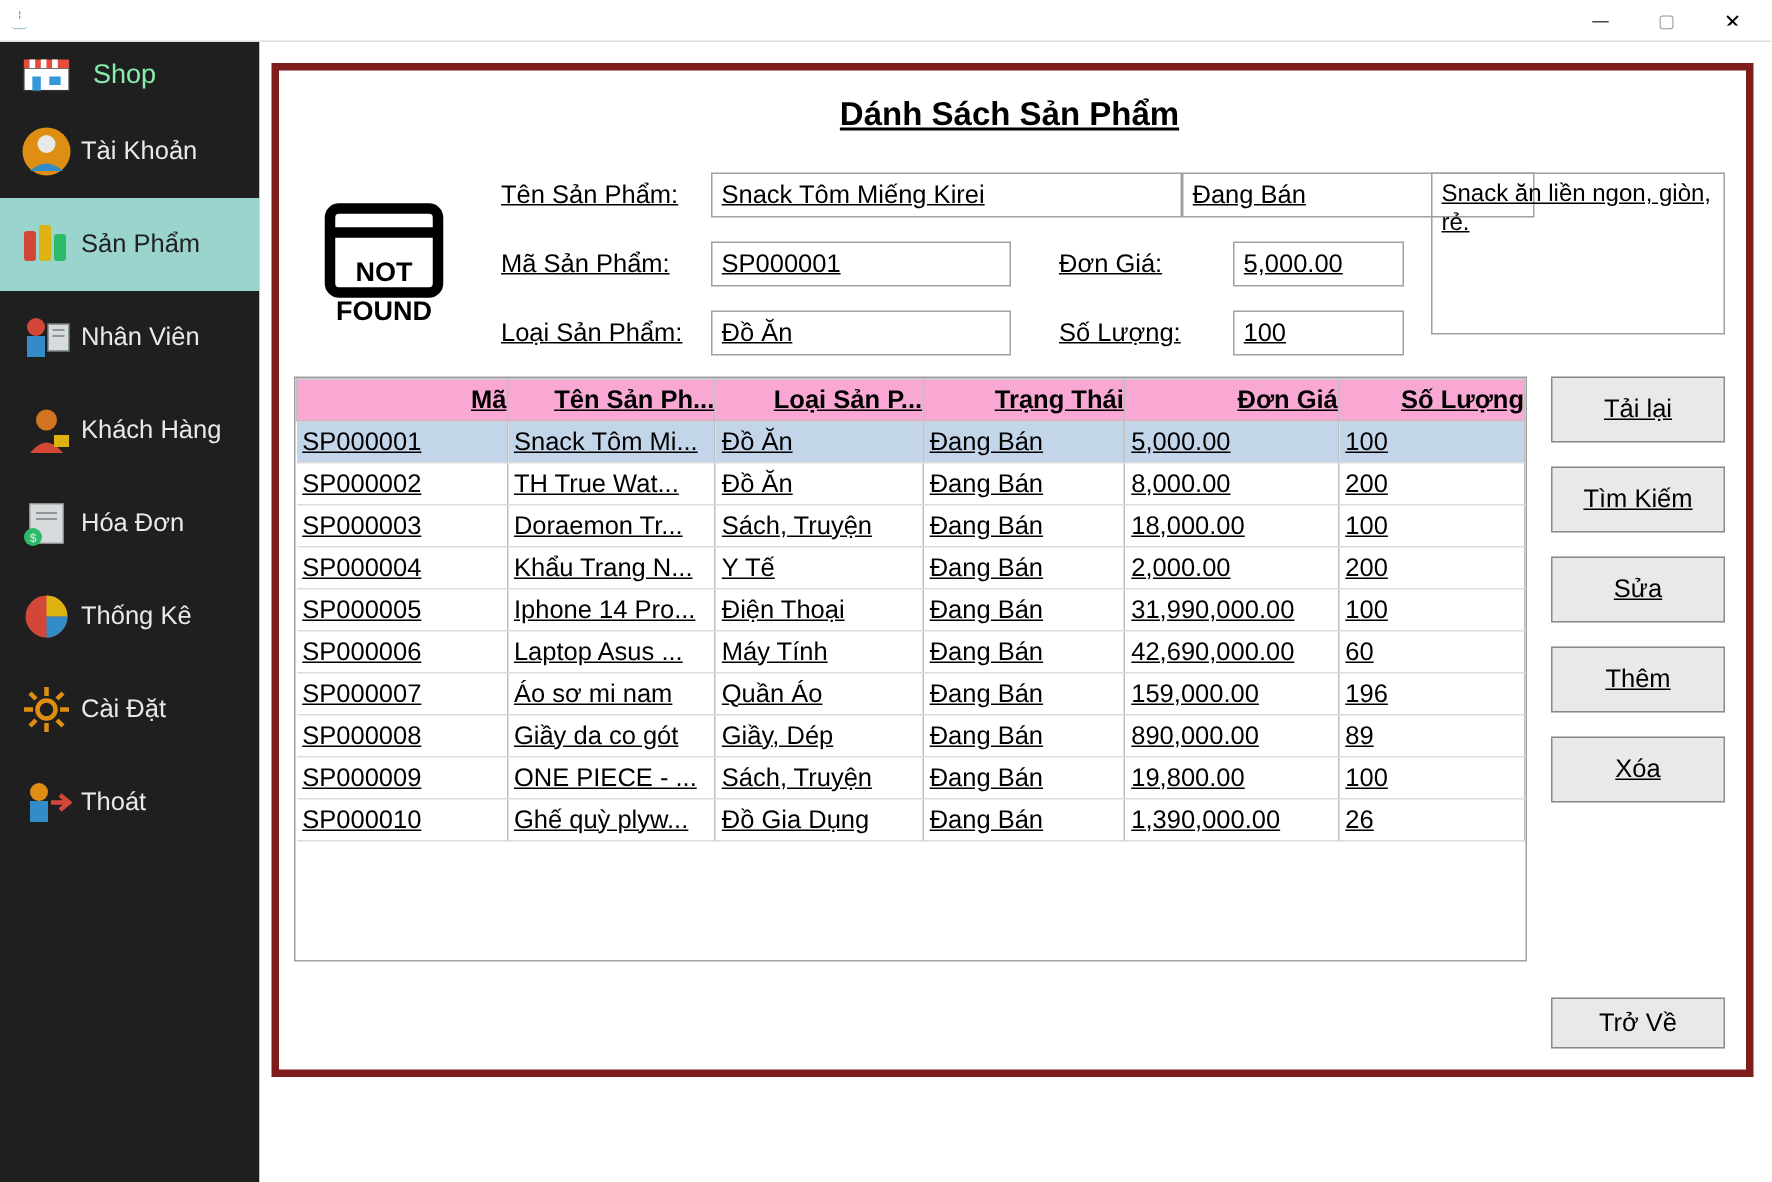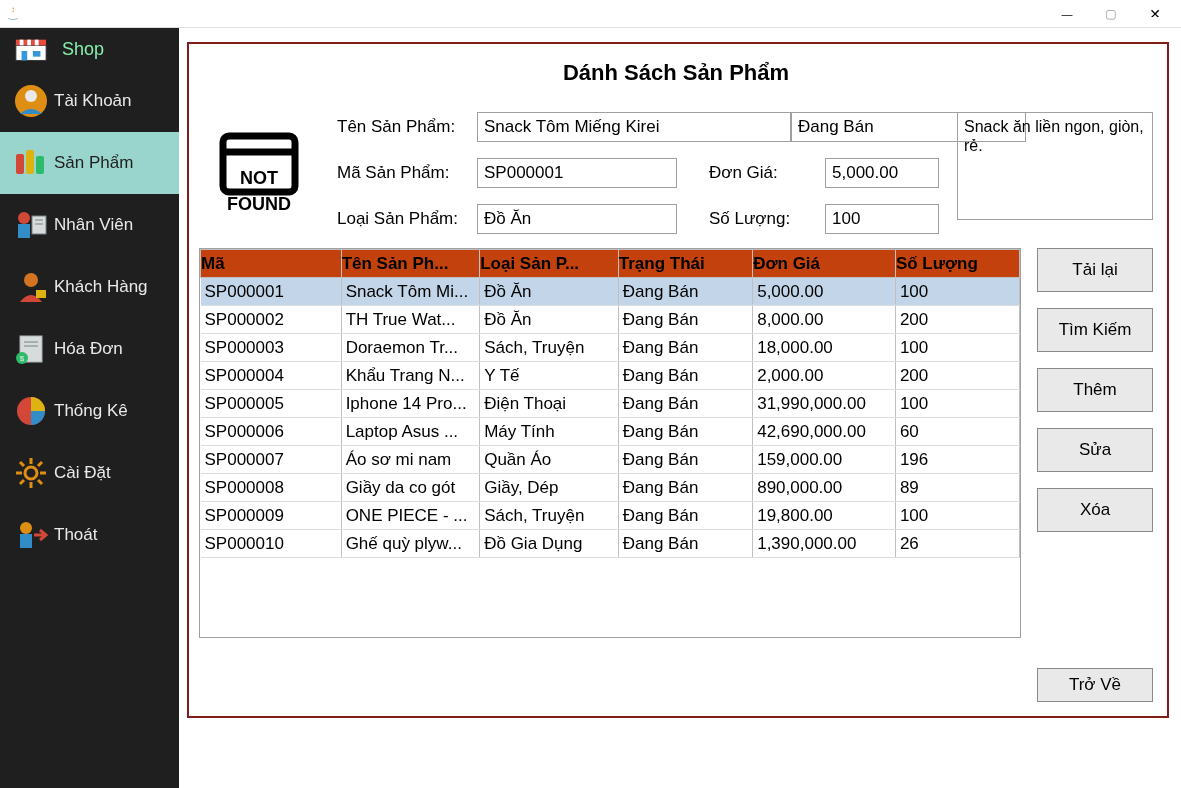--- a/index.html
+++ b/index.html
@@ -14,36 +14,36 @@
 .app { display: flex; height: 760px; }
 .sidebar { width: 206px; background: #1f1f1f; color: #fff; display: flex; flex-direction: column; }
 .shop-header { height: 42px; display: flex; align-items: center; padding-left: 14px; gap: 14px; }
 .shop-icon { width: 34px; height: 30px; }
 .shop-label { font-size: 18px; color: #86efac; }
 .nav-item { height: 62px; display: flex; align-items: center; padding-left: 14px; gap: 6px; cursor: pointer; opacity: 0.9; }
 .nav-item.active { background: #a7e8e0; color: #1f1f1f; }
 .nav-icon { width: 34px; height: 34px; display: flex; align-items: center; justify-content: center; font-size: 22px; }
 .nav-label { font-size: 17px; }
 .content { flex: 1; background: #fff; position: relative; padding: 14px 12px 12px 8px; }
-.main-panel { border: 2px solid #7f1d1d; height: 676px; padding: 10px 14px 14px 10px; position: relative; }
+.main-panel { border: 5px solid #7f1d1d; height: 676px; padding: 10px 14px 14px 10px; position: relative; text-decoration: underline; }
 .page-title { text-align: center; font-size: 22px; font-weight: bold; margin: 6px 0 26px; }
 .form-area { display: flex; gap: 18px; margin-bottom: 14px; }
 .thumb { width: 120px; height: 110px; display: flex; align-items: flex-end; justify-content: center; }
 .thumb svg { width: 100px; height: 100px; }
 .fields { flex: 1; display: grid; grid-template-columns: 128px 220px 104px 114px; column-gap: 12px; row-gap: 16px; align-items: center; font-size: 17px; }
 .fld-label { white-space: nowrap; }
 input.fld { height: 30px; border: 1px solid #a0a0a0; padding: 2px 6px; font-size: 17px; background: #fff; }
 .span2 { grid-column: 2 / span 3; display: flex; align-items: center; }
 .span2 input.fld { flex: 0 0 314px; }
 .span2 input.status { flex: 0 0 128px; }
 .desc-box { width: 196px; height: 108px; border: 1px solid #a0a0a0; padding: 4px 6px; font-size: 16px; line-height: 1.2; }
 .table-wrap { display: flex; gap: 16px; }
 .table-scroll { flex: 1; border: 1px solid #a0a0a0; height: 390px; overflow: auto; }
 table { width: 100%; border-collapse: collapse; font-size: 17px; }
-th { background: #c2410c; font-weight: bold; text-align: left; height: 28px; border: 1px solid #bfbfbf; }
+th { background: #f9a8d4; font-weight: bold; text-align: right; height: 28px; border: 1px solid #bfbfbf; }
 td { height: 28px; border-right: 1px solid #bfbfbf; border-bottom: 1px solid #dcdcdc; padding: 0 4px; white-space: nowrap; overflow: hidden; text-overflow: ellipsis; }
 tr.selected td { background: #c3d5e8; }
 .col-ma { width: 136px; }
 .col-ten { width: 134px; }
 .col-loai { width: 134px; }
 .col-tt { width: 130px; }
 .col-gia { width: 138px; }
 .col-sl { width: 120px; }
 .btns { width: 116px; display: flex; flex-direction: column; gap: 16px; }
 .btn { height: 44px; border: 1px solid #8a8a8a; background: #e9e9e9; font-size: 17px; cursor: pointer; }
@@ -327,22 +327,22 @@
                   <td>1,390,000.00</td>
                   <td>26</td>
                 </tr>
               </tbody>
           </table>
         </div>
 
         <div class="btns">
           <button class="btn">Tải lại</button>
           <button class="btn">Tìm Kiếm</button>
+          <button class="btn">Sửa</button>
           <button class="btn">Thêm</button>
-          <button class="btn">Sửa</button>
           <button class="btn">Xóa</button>
         </div>
       </div>
 
       <button class="btn-back">Trở Về</button>
     </div>
   </div>
 </div>
 
 </body></html>

